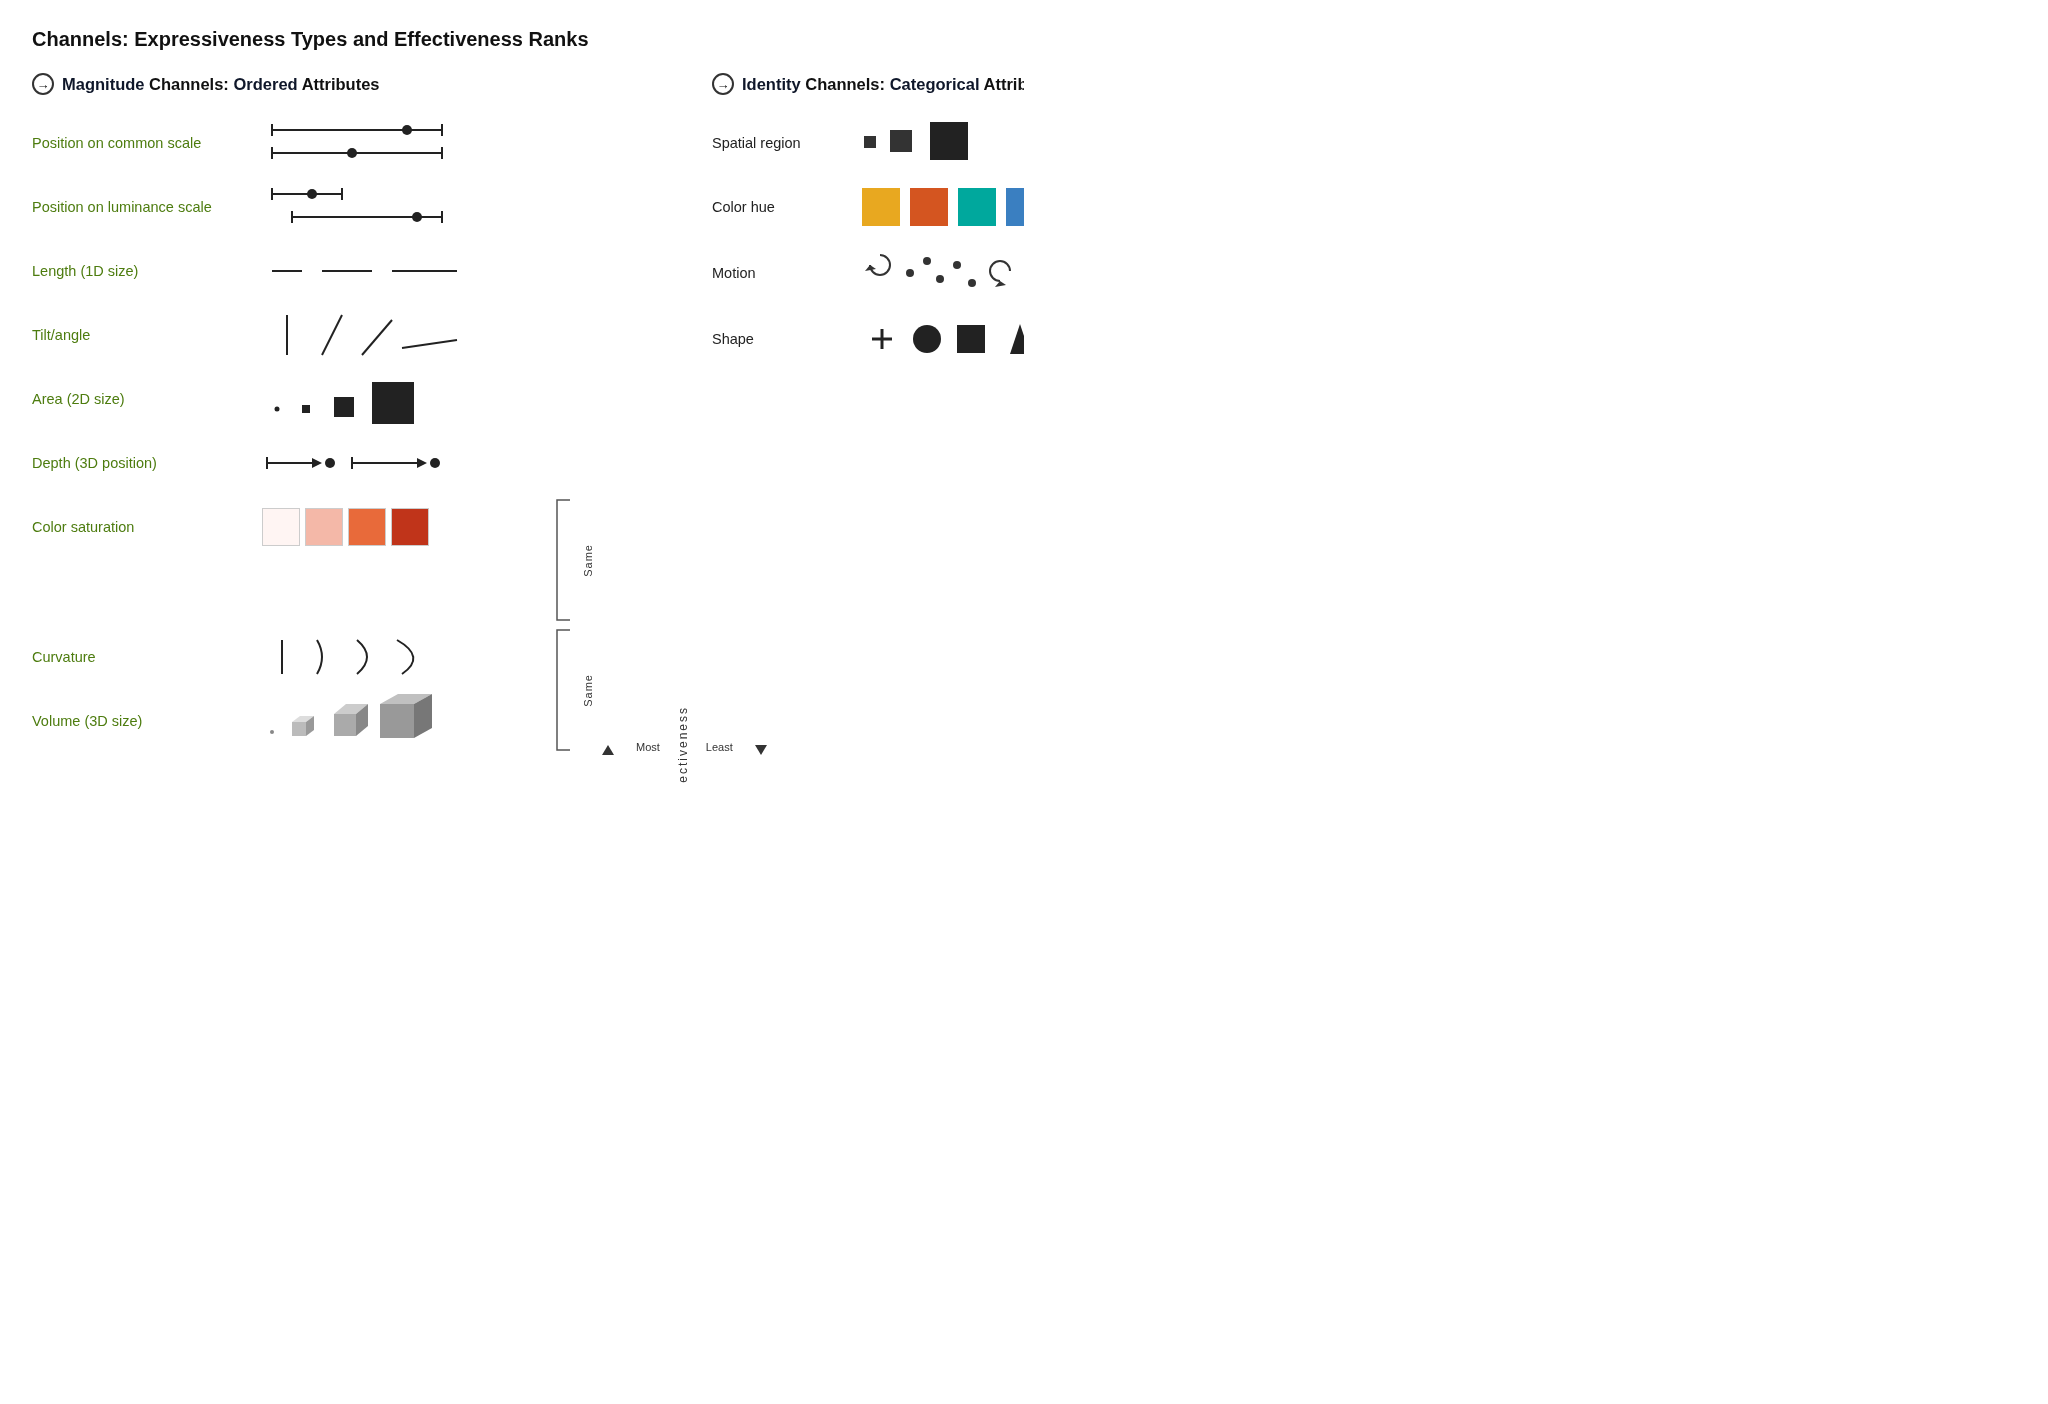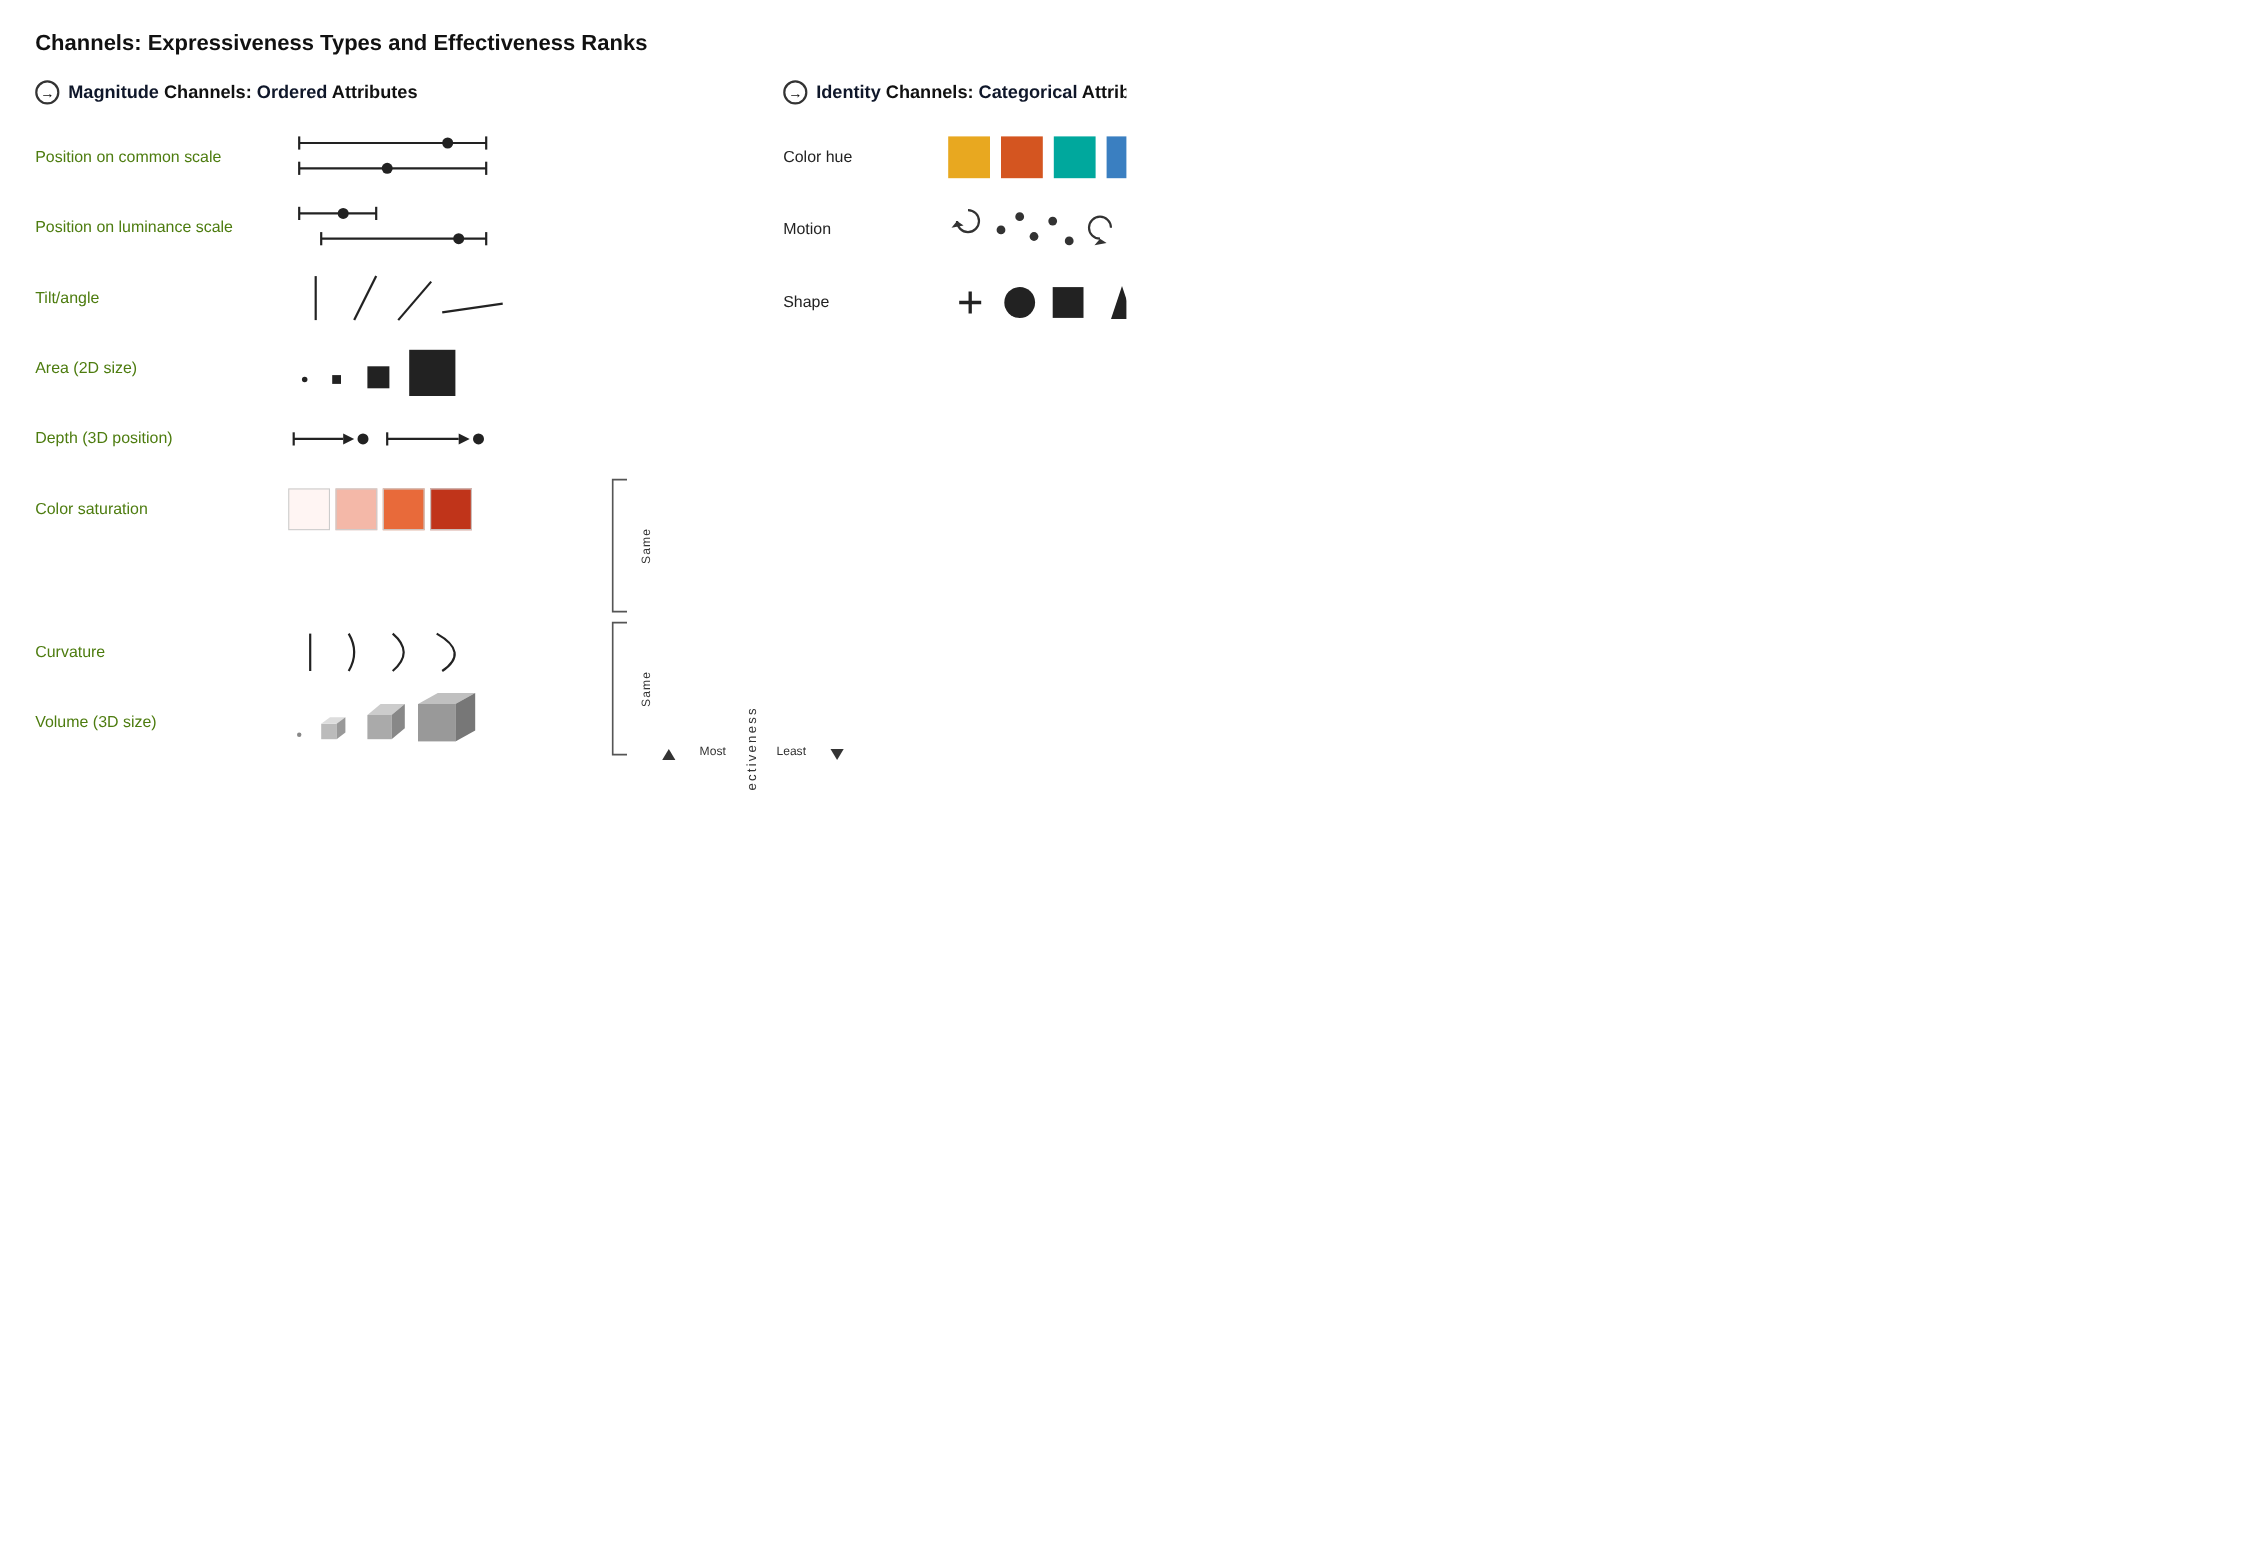--- a/index.html
+++ b/index.html
@@ -224,20 +224,30 @@
               <circle cx="50" cy="12" r="5" fill="#222"></circle>
 
               <line x1="30" y1="35" x2="180" y2="35" stroke="#222" stroke-width="2"></line>
               <line x1="30" y1="29" x2="30" y2="41" stroke="#222" stroke-width="2"></line>
               <line x1="180" y1="29" x2="180" y2="41" stroke="#222" stroke-width="2"></line>
               <circle cx="155" cy="35" r="5" fill="#222"></circle>
             </svg>
           </div>
         </div>
 
+        <div class="channel-row">
+          <div class="channel-label">Length (1D size)</div>
+          <div class="channel-visual">
+            <svg width="200" height="20" class="channel-svg">
+              <line x1="10" y1="10" x2="40" y2="10" stroke="#222" stroke-width="2"></line>
+              <line x1="60" y1="10" x2="110" y2="10" stroke="#222" stroke-width="2"></line>
+              <line x1="130" y1="10" x2="195" y2="10" stroke="#222" stroke-width="2"></line>
+            </svg>
+          </div>
+        </div>
 
         <div class="channel-row">
           <div class="channel-label">Tilt/angle</div>
           <div class="channel-visual">
             <svg width="200" height="50" class="channel-svg">
 
               <line x1="25" y1="5" x2="25" y2="45" stroke="#222" stroke-width="2"></line>
 
               <line x1="60" y1="45" x2="80" y2="5" stroke="#222" stroke-width="2"></line>
 
@@ -372,20 +382,30 @@
       </div>
     </div>
   </div>
 
   <div class="right-col" style="padding-left: 40px;">
     <div class="section-header">
       <div class="arrow-icon">→</div>
       <span><span class="orange">Identity</span> <span>Channels:</span> <span class="orange">Categorical</span> <span>Attributes</span></span>
     </div>
 
+    <div class="right-row">
+      <div class="right-label">Spatial region</div>
+      <div class="right-visual">
+        <svg width="130" height="50">
+          <rect x="2" y="18" width="12" height="12" fill="#333"></rect>
+          <rect x="28" y="12" width="22" height="22" fill="#333"></rect>
+          <rect x="68" y="4" width="38" height="38" fill="#222"></rect>
+        </svg>
+      </div>
+    </div>
 
     <div class="right-row">
       <div class="right-label">Color hue</div>
       <div class="right-visual">
         <div style="width:38px;height:38px;background:#e8a820;"></div>
         <div style="width:38px;height:38px;background:#d45520;"></div>
         <div style="width:38px;height:38px;background:#00a89d;"></div>
         <div style="width:38px;height:38px;background:#3a7fc1;"></div>
       </div>
     </div>

